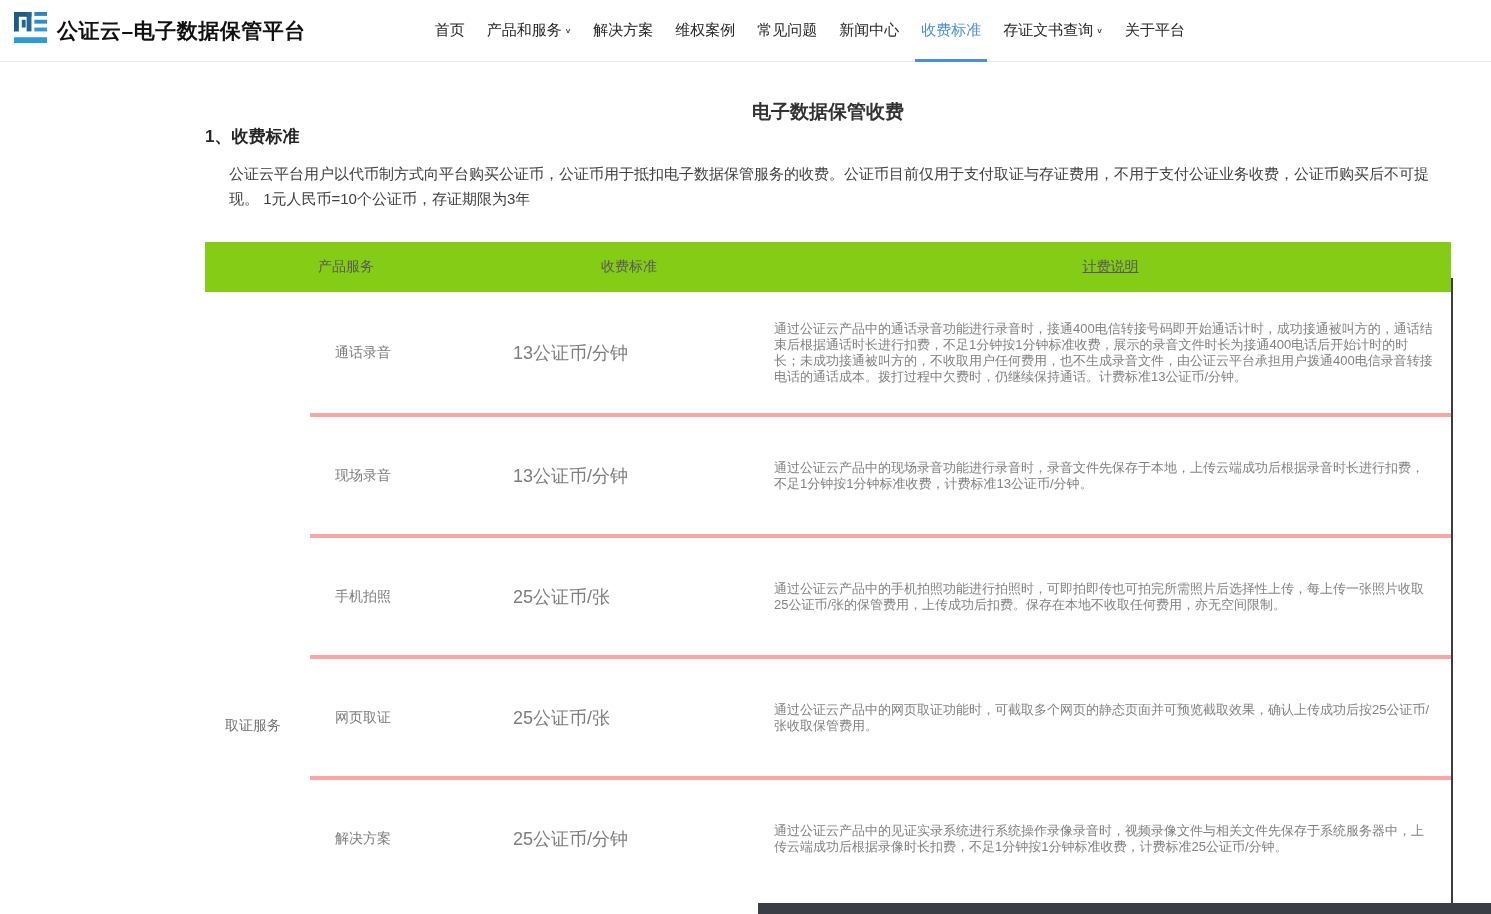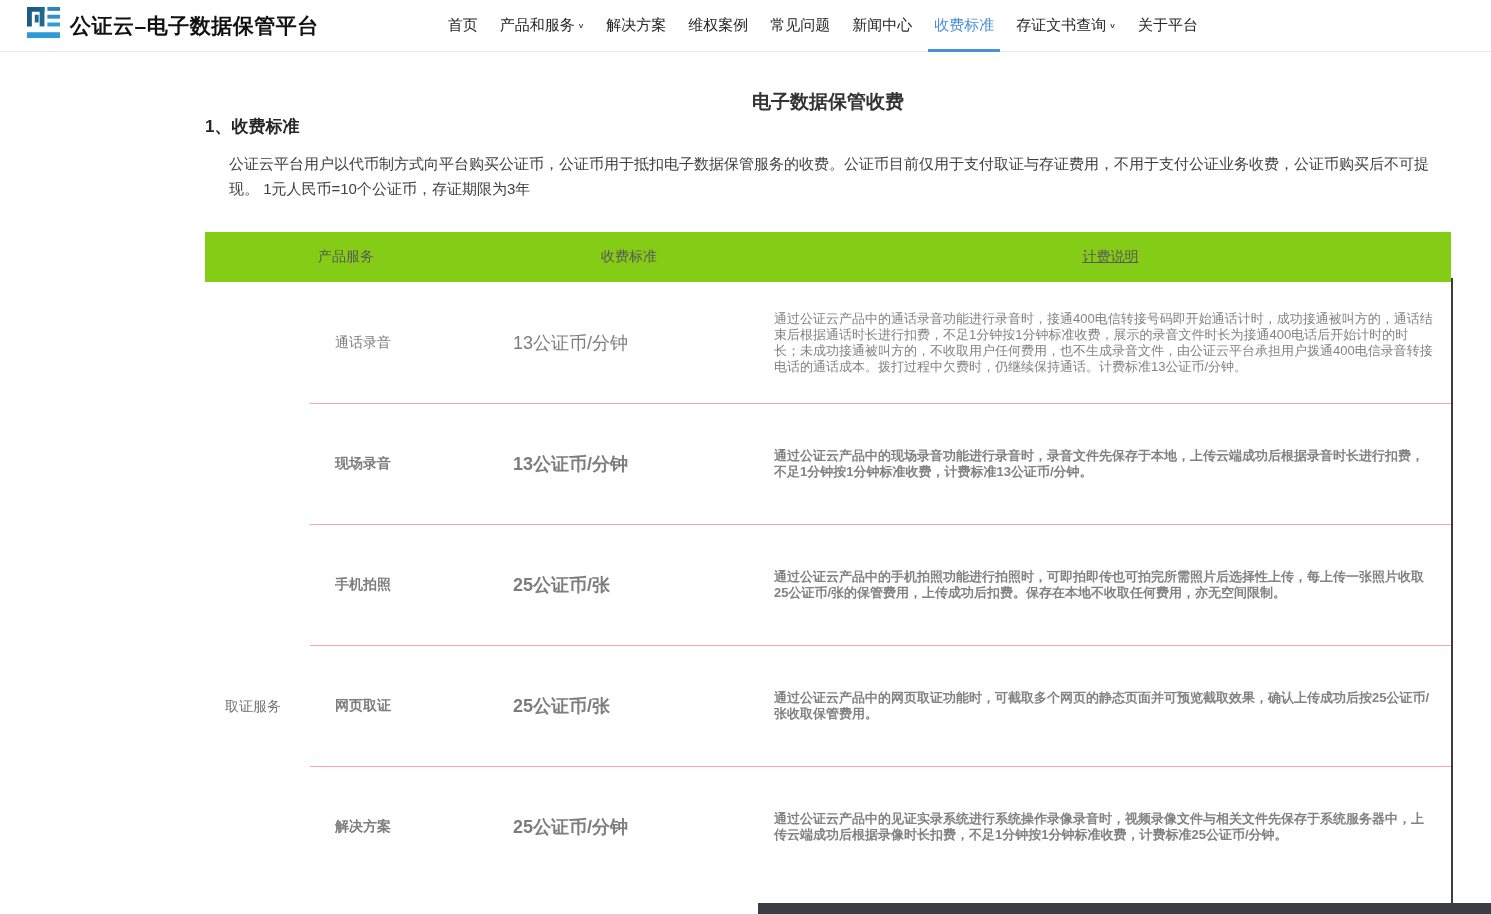--- a/index.html
+++ b/index.html
@@ -8,24 +8,24 @@
     position: relative;
     overflow: hidden;
     background: #ffffff;
     font-family: "Liberation Sans", sans-serif;
     color: #333;
   }
 
   
   .site-header {
     position: relative;
-    height: 52px;
+    height: 62px;
     display: flex;
     align-items: center;
-    padding-left: 27px;
+    padding-left: 14px;
     border-bottom: 1px solid #e8e8e8;
     background: #fff;
   }
   .logo { display: flex; align-items: center; gap: 10px; cursor: pointer; }
   .logo-title {
     font-size: 21px;
     font-weight: bold;
     color: #111;
     letter-spacing: 0.5px;
     white-space: nowrap;
@@ -93,36 +93,36 @@
     color: #595959;
   }
   .th-product { padding-left: 8px; }
   .th-price { text-align: center; }
   .th-desc { text-align: center; text-decoration: underline; }
 
   .tbody { display: flex; }
   .cat-col { width: 105px; position: relative; }
   .cat-label {
     position: absolute;
-    top: 416px;
+    top: 425px;
     left: 20px;
     font-size: 14px;
     color: #737373;
     white-space: nowrap;
   }
   .rows { flex: 1; }
   .trow {
     display: grid;
     grid-template-columns: 178px 282px 1fr;
     min-height: 121px;
     align-items: center;
     font-size: 13px;
     color: #808080;
   }
-  .trow + .trow { border-top: 1px solid #fca5a5; font-weight: bold; }
+  .trow + .trow { border-top: 4px solid #fca5a5; }
   .cell.product { padding-left: 25px; font-size: 14px; color: #7d7d7d; }
   .cell.price   { padding-left: 25px; font-size: 18px; color: #7d7d7d; }
   .cell.desc    { padding: 12px 18px 12px 4px; line-height: 16px; color: #828282; }
 
   
   .right-line {
     position: absolute;
     left: 1451px;
     top: 278px;
     width: 2px;

